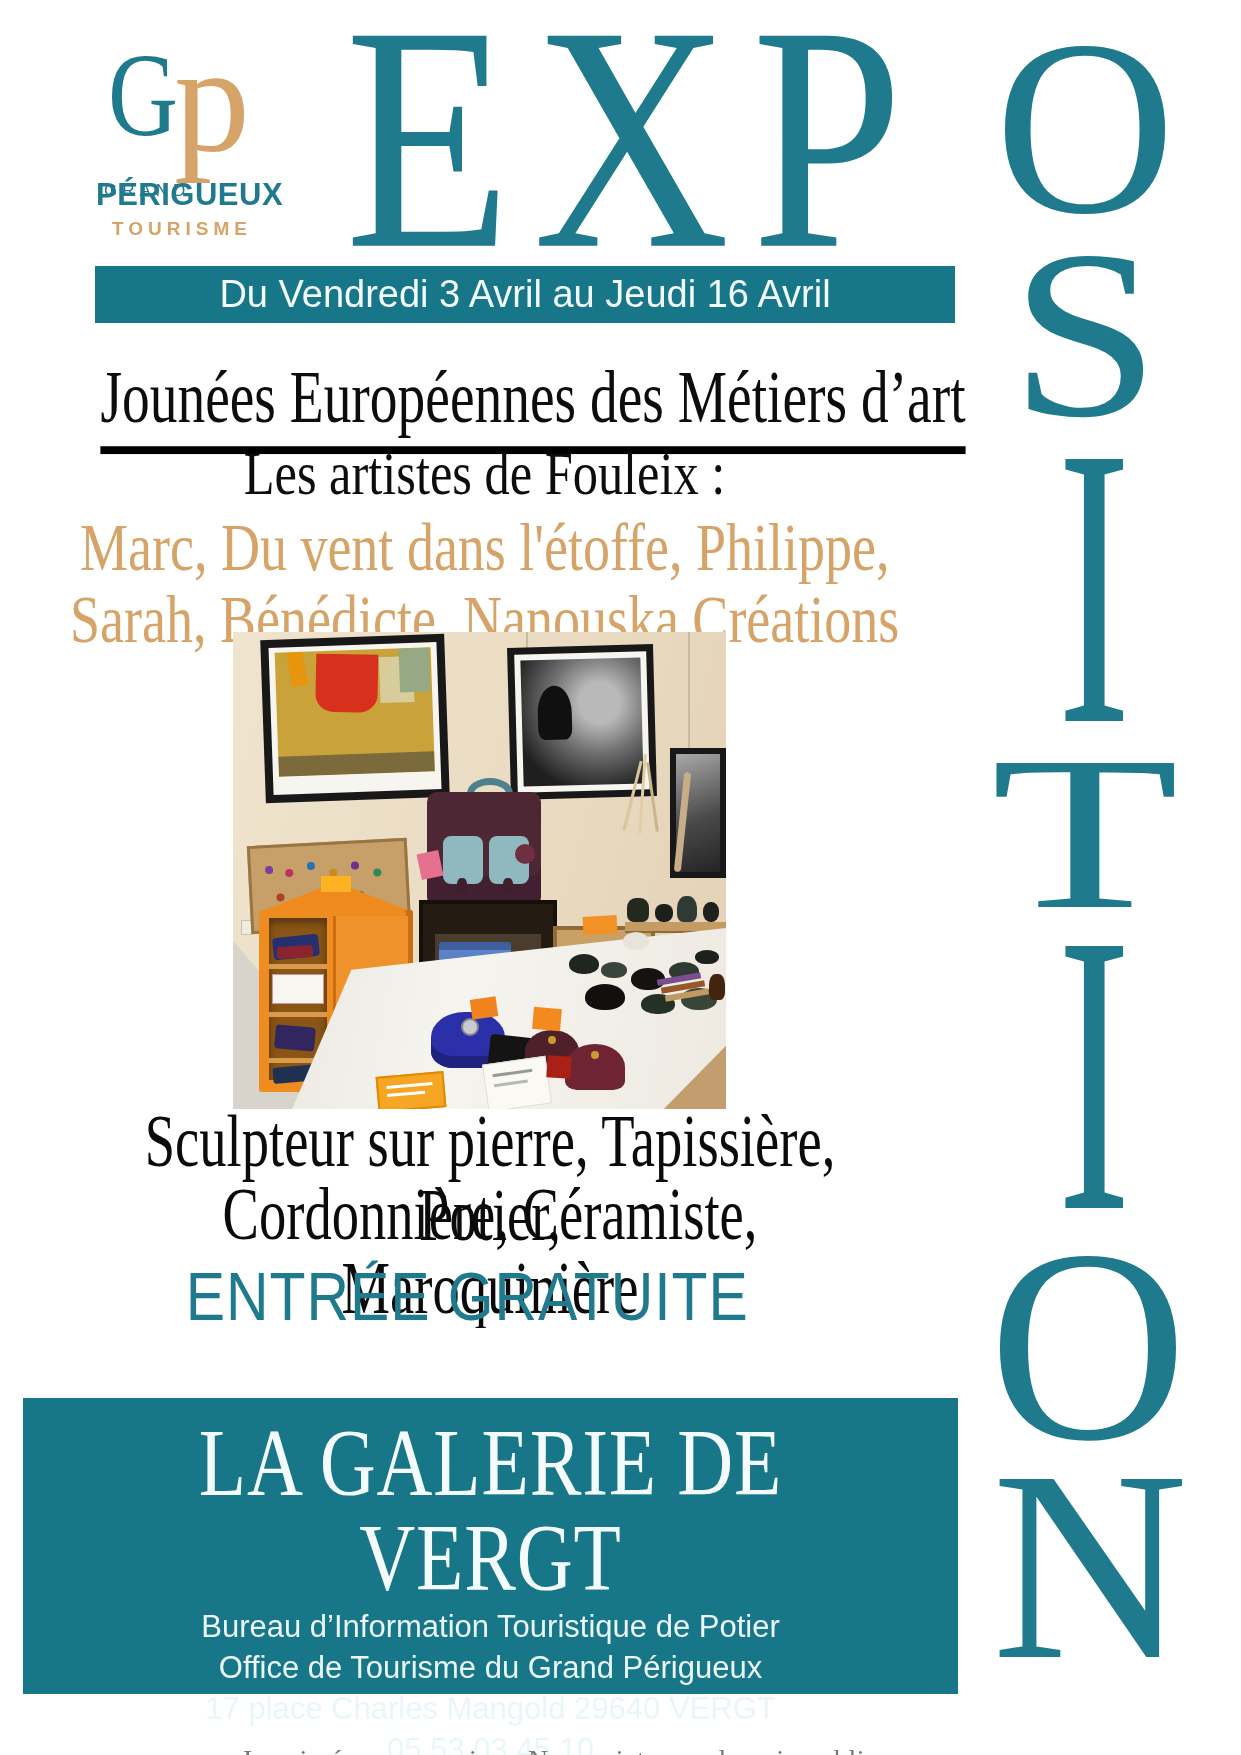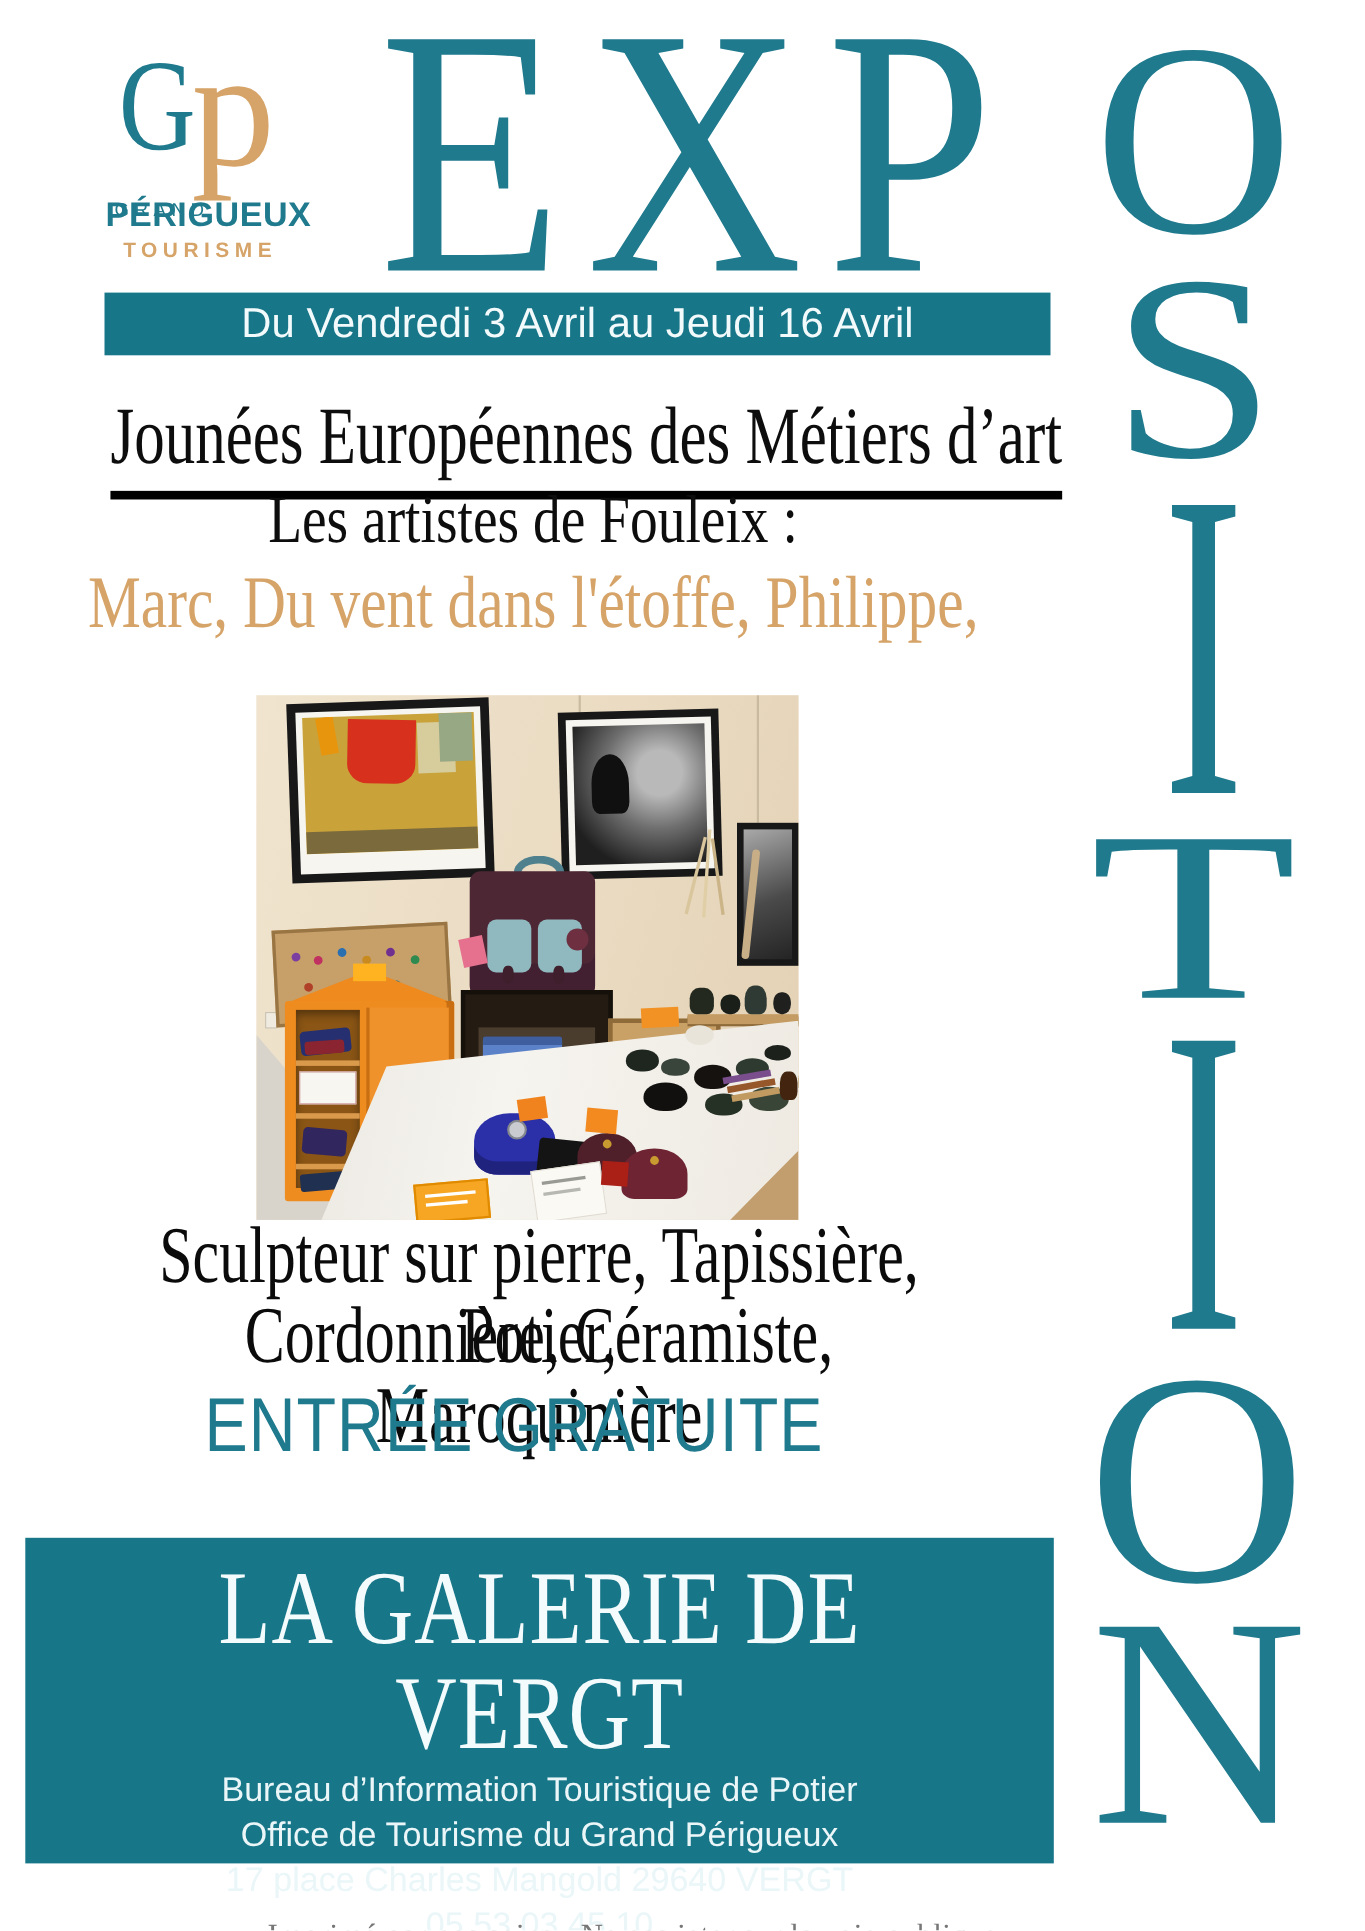--- a/index.html
+++ b/index.html
@@ -72,20 +72,23 @@
     <span class="serif" style="font-size:66px;color:#0D0D0D;transform:scale(0.84,1.12);transform-origin:center top;
           border-bottom:7px solid #000;padding-bottom:11px;">Jounées Européennes des Métiers d’art</span>
   </div>
 
   <div class="abs center-line" style="left:0;top:442px;width:970px;">
     <span class="serif" style="font-size:56px;color:#0D0D0D;transform:scale(0.9,1.1);transform-origin:center top;">Les artistes de Fouleix :</span>
   </div>
 
   <div class="abs center-line" style="left:0;top:514px;width:970px;">
     <span class="serif gold" style="font-size:60px;transform:scale(0.9,1.12);transform-origin:center top;">Marc, Du vent dans l'étoffe, Philippe,</span>
+  </div>
+  <div class="abs center-line" style="left:0;top:586px;width:970px;">
+    <span class="serif gold" style="font-size:60px;transform:scale(0.9,1.12);transform-origin:center top;">Sarah, Bénédicte, Nanouska Créations</span>
   </div>
 
   <div class="abs photo" title="Salle de la galerie : meubles, maroquinerie, poteries et photos encadrées">
 
     <div class="ph" style="left:0;top:290px;width:72px;height:187px;background:#D8D4CC;
          clip-path:polygon(0 10%,100% 55%,100% 100%,0 100%);"></div>
 
     <div class="ph" style="left:8px;top:288px;width:9px;height:13px;background:#EFEBE0;border:1px solid #C9C2B2;"></div>
 
     <div class="ph" style="left:293px;top:0;width:2px;height:16px;background:#C9BBA0;"></div>

